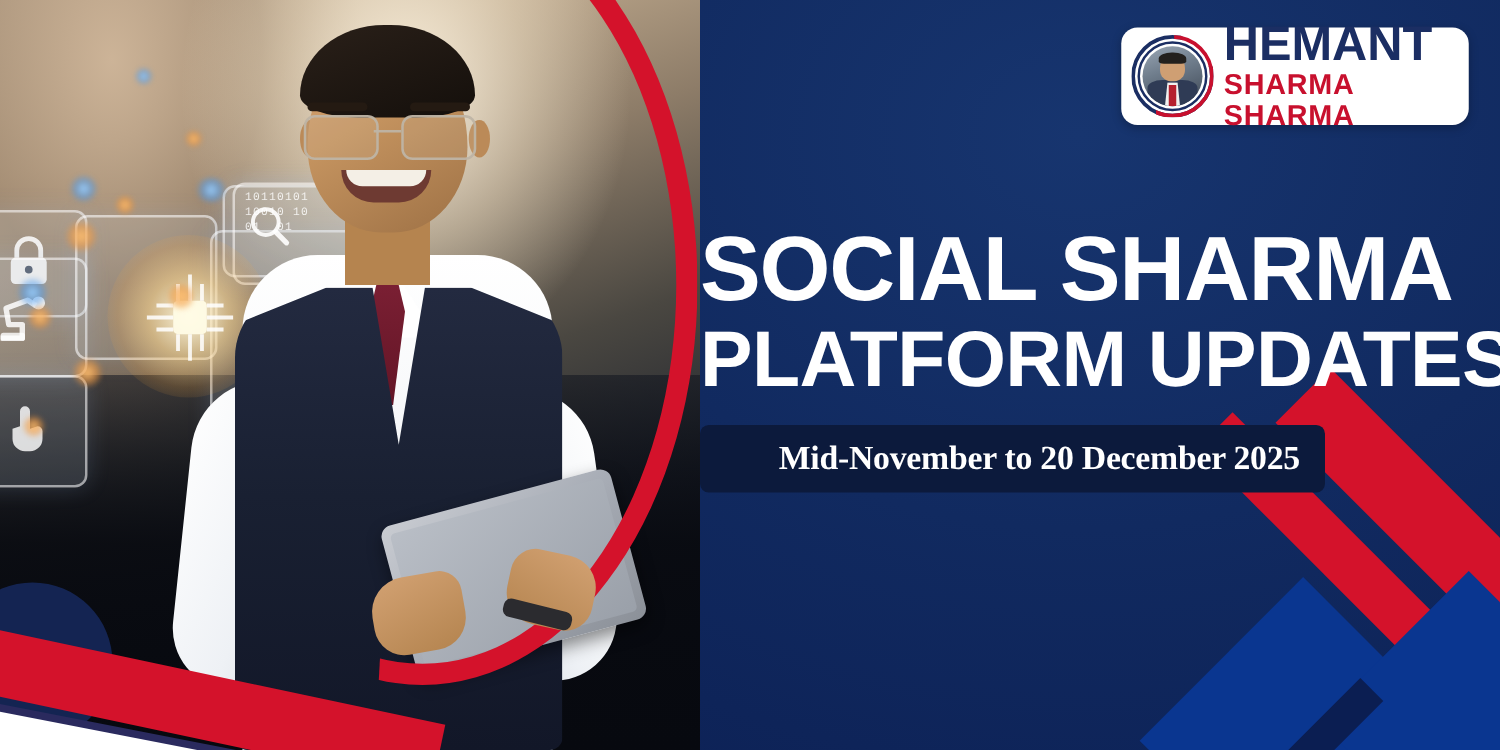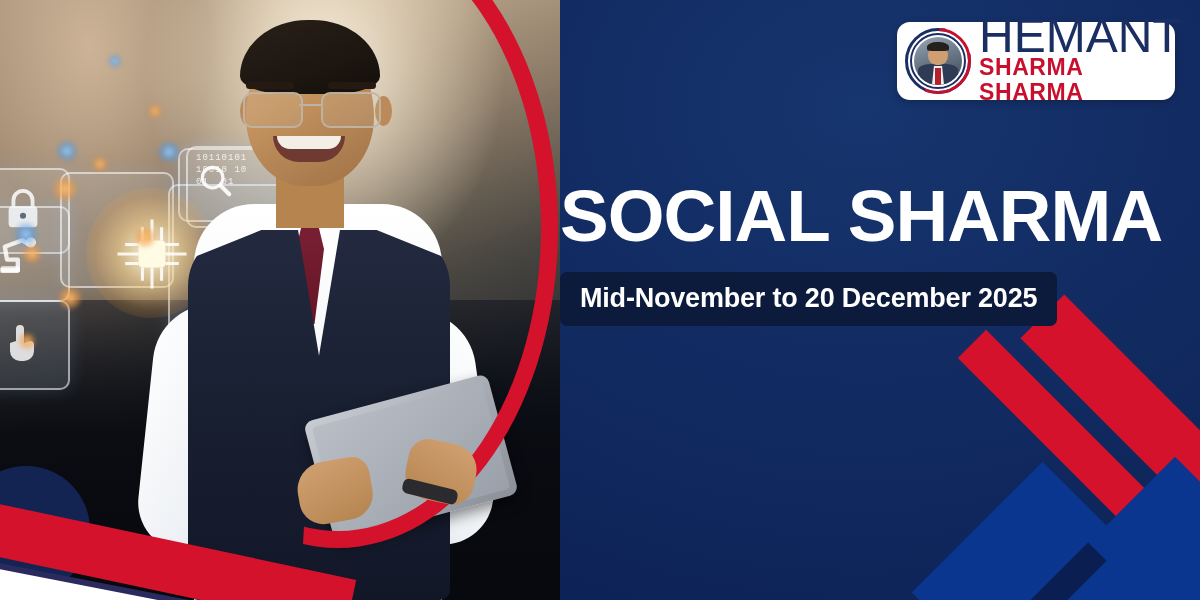--- a/index.html
+++ b/index.html
@@ -438,26 +438,27 @@
   }
   .subtitle-bar {
     display: inline-block;
     margin-top: 18px;
     padding: 11px 20px 13px 20px;
     background: #0C1A3C;
     border-radius: 7px;
   }
   .subtitle-text {
     color: #ffffff;
-    font-family: Liberation Sans, sans-serif;
+    font-family: Liberation Serif, serif;
     font-weight: 700;
     font-size: 27px;
     line-height: 30px;
     letter-spacing: -0.2px;
     white-space: nowrap;
+    margin-left: 43px;
   }
 
   
   .logo-badge {
     position: absolute;
     left: 897px;
     top: 22px;
     width: 278px;
     height: 78px;
     background: #ffffff;
@@ -554,22 +555,22 @@
   }
   .logo-text {
     margin-left: 8px;
     display: flex;
     flex-direction: column;
     justify-content: center;
   }
   .logo-name {
     color: #1B2E63;
     font-family: "Liberation Sans", sans-serif;
-    font-weight: 400;
-    font-size: 48px;
+    font-weight: 700;
+    font-size: 39px;
     line-height: 38px;
     letter-spacing: 0px;
   }
   .logo-surname {
     color: #C8102E;
     font-family: "Liberation Sans", sans-serif;
     font-weight: 700;
     font-size: 23px;
     line-height: 25px;
     letter-spacing: 0.6px;
@@ -682,20 +683,21 @@
   <div class="bl-white"></div>
 
   <div class="br-stripe br-stripe-a"></div>
   <div class="br-stripe br-stripe-b"></div>
   <div class="br-diamond br-diamond-a"></div>
   <div class="br-diamond br-diamond-b"></div>
   <div class="br-diamond-seam"></div>
 
   <div class="headline">
     <h1 class="title-line1">SOCIAL SHARMA</h1>
+    <h2 class="title-line2">PLATFORM UPDATES</h2>
     <div class="subtitle-bar">
       <span class="subtitle-text">Mid-November to 20 December 2025</span>
     </div>
   </div>
 
   <div class="logo-badge">
     <div class="logo-mark">
       <div class="logo-photo">
         <div class="lp-body"></div>
         <div class="lp-shirt"></div>

